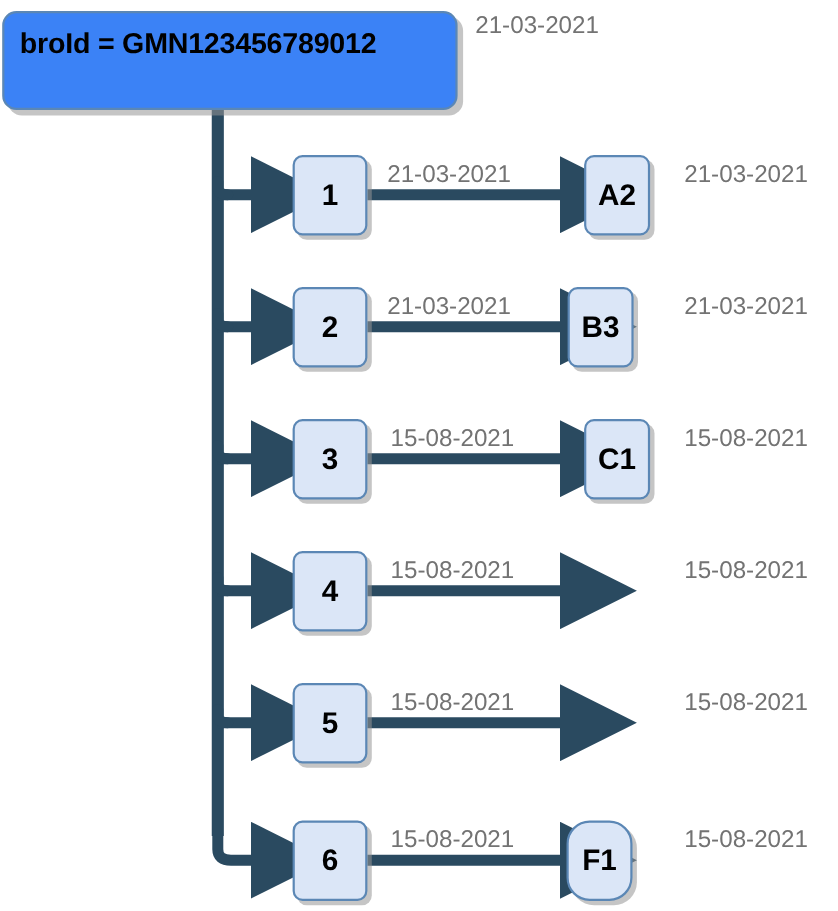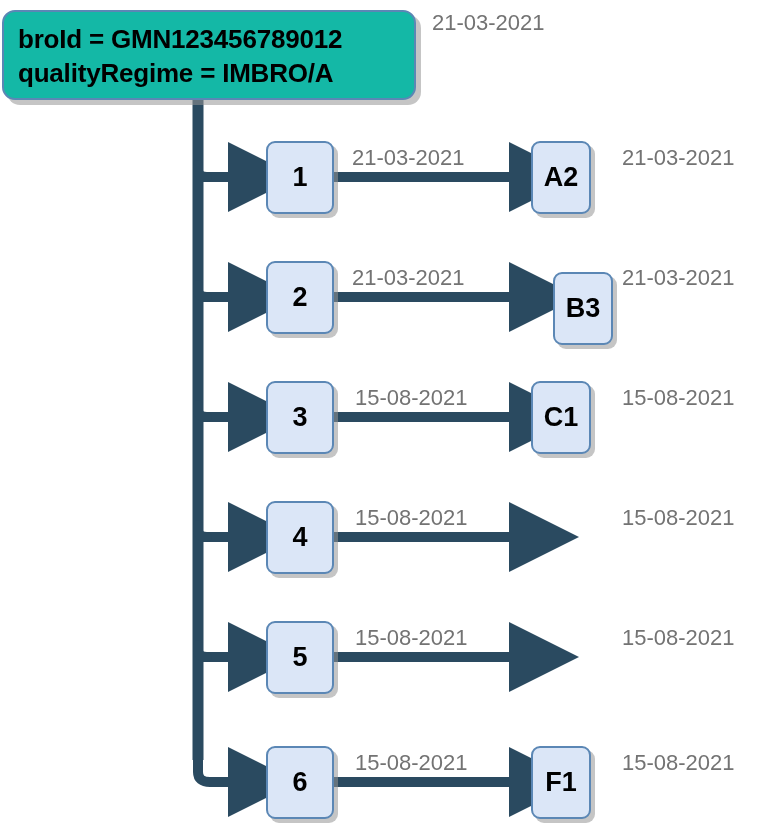--- a/index.html
+++ b/index.html
@@ -49,21 +49,21 @@
     color: #000000;
   }
 
   #header-box {
     left: 2px;
     top: 10px;
     width: 414px;
     height: 90px;
     border-radius: 13px;
     border: 2px solid #5b87b5;
-    background: #14b8a6;
+    background: #3b82f6;
     box-shadow: 5px 5px 0 0 rgba(150,150,150,0.55);
     display: block;
     padding: 10px 14px 0 14px;
   }
   #header-box .header-line {
     font-size: 26px;
     font-weight: bold;
     line-height: 34px;
     white-space: nowrap;
     letter-spacing: -0.2px;
@@ -129,39 +129,38 @@
     <path d="M334,177 L519,177" stroke="#2a4a60" stroke-width="10" fill="none" marker-end="url(#arrowhead)"></path>
     <path d="M334,297 L519,297" stroke="#2a4a60" stroke-width="10" fill="none" marker-end="url(#arrowhead)"></path>
     <path d="M334,417 L519,417" stroke="#2a4a60" stroke-width="10" fill="none" marker-end="url(#arrowhead)"></path>
     <path d="M334,537 L519,537" stroke="#2a4a60" stroke-width="10" fill="none" marker-end="url(#arrowhead)"></path>
     <path d="M334,657 L519,657" stroke="#2a4a60" stroke-width="10" fill="none" marker-end="url(#arrowhead)"></path>
     <path d="M334,782 L519,782" stroke="#2a4a60" stroke-width="10" fill="none" marker-end="url(#arrowhead)"></path>
   </svg>
 
   <div id="header-box" class="node-box">
     <div class="header-line">broId = GMN123456789012</div>
-    <div class="header-line">qualityRegime = IMBRO/A</div>
   </div>
 
   <div id="top-date" class="date-label right-date">21-03-2021</div>
 
   <div class="node-box seq-box" style="left:266px; top:141px;">
     <span>1</span>
   </div>
   <div class="date-label edge-date" style="left:352px; top:145px;">21-03-2021</div>
   <div class="node-box event-box" style="left:531px; top:141px;text-align:right;">
     <span>A2</span>
   </div>
   <div class="date-label right-date" style="left:622px; top:145px;">21-03-2021</div>
 
   <div class="node-box seq-box" style="left:266px; top:261px;">
     <span>2</span>
   </div>
   <div class="date-label edge-date" style="left:352px; top:265px;">21-03-2021</div>
-  <div class="node-box event-box" style="left:553px; top:261px;margin-top:11px;">
+  <div class="node-box event-box" style="left:516px; top:261px;">
     <span>B3</span>
   </div>
   <div class="date-label right-date" style="left:622px; top:265px;">21-03-2021</div>
 
   <div class="node-box seq-box" style="left:266px; top:381px;">
     <span>3</span>
   </div>
   <div class="date-label edge-date" style="left:355px; top:385px;">15-08-2021</div>
   <div class="node-box event-box" style="left:531px; top:381px;">
     <span>C1</span>
@@ -177,18 +176,18 @@
   <div class="node-box seq-box" style="left:266px; top:621px;">
     <span>5</span>
   </div>
   <div class="date-label edge-date" style="left:355px; top:625px;">15-08-2021</div>
   <div class="date-label right-date" style="left:622px; top:625px;">15-08-2021</div>
 
   <div class="node-box seq-box" style="left:266px; top:746px;">
     <span>6</span>
   </div>
   <div class="date-label edge-date" style="left:355px; top:750px;">15-08-2021</div>
-  <div class="node-box event-box" style="left:531px; top:746px;">
+  <div class="node-box event-box" style="left:515px; top:746px;border-radius:21px;">
     <span>F1</span>
   </div>
   <div class="date-label right-date" style="left:622px; top:750px;">15-08-2021</div>
 
 </div>
 
 </body></html>

